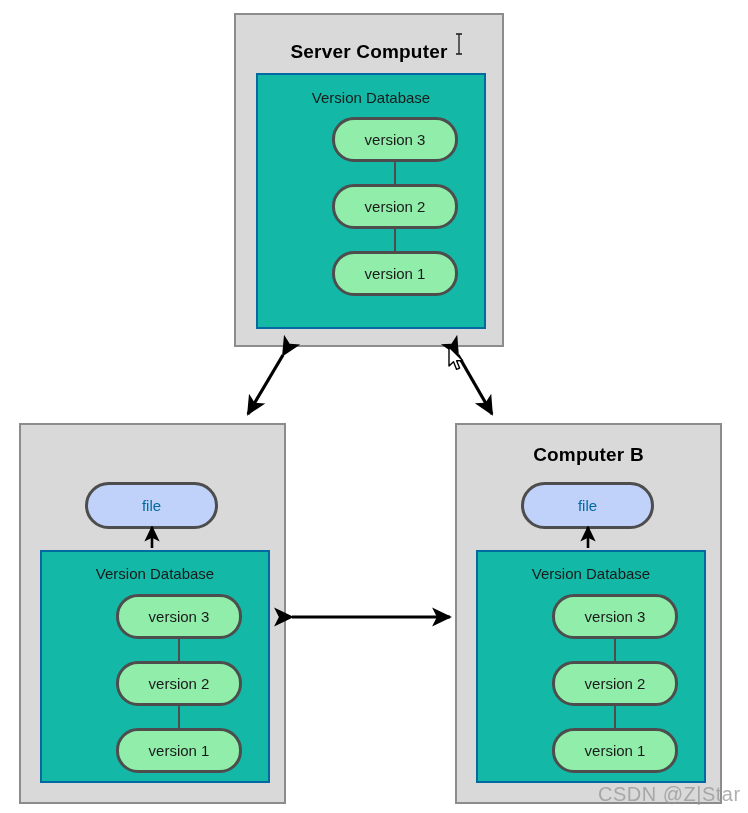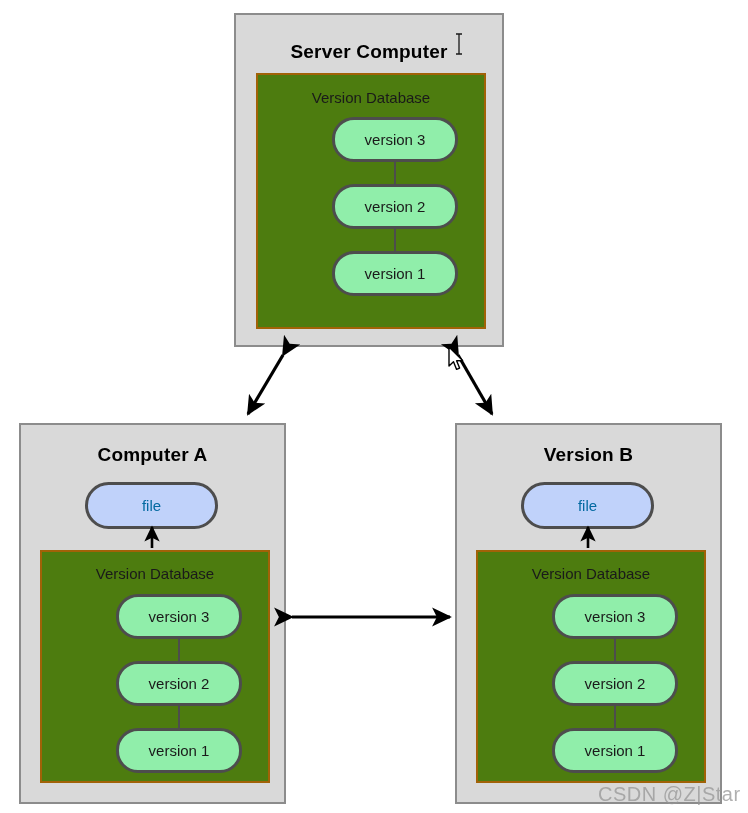--- a/index.html
+++ b/index.html
@@ -84,22 +84,22 @@
     justify-content: center;
     font-size: 15px;
     color: #0369a1;
     left: 64px;
     top: 57px;
   }
 
   
   .vdb-panel {
     position: absolute;
-    background: #4d7c0f;
-    border: 2px solid #a16207;
+    background: #14b8a6;
+    border: 2px solid #0369a1;
     box-sizing: border-box;
   }
   .vdb-title {
     position: absolute;
     left: 0;
     right: 0;
     text-align: center;
     font-size: 15px;
     color: #1a1a1a;
   }
@@ -212,38 +212,37 @@
         <div class="version-pill">version 3</div>
         <div class="version-link"></div>
         <div class="version-pill">version 2</div>
         <div class="version-link"></div>
         <div class="version-pill">version 1</div>
       </div>
     </div>
   </div>
 
   <div class="machine-panel" id="computer-a-panel">
-    <div class="machine-title">Computer A</div>
 
     <div class="file-pill">file</div>
 
     <div class="vdb-panel" id="computer-a-vdb">
       <div class="vdb-title">Version Database</div>
       <div class="version-stack">
         <div class="version-pill">version 3</div>
         <div class="version-link"></div>
         <div class="version-pill">version 2</div>
         <div class="version-link"></div>
         <div class="version-pill">version 1</div>
       </div>
     </div>
   </div>
 
   <div class="machine-panel" id="computer-b-panel">
-    <div class="machine-title">Version B</div>
+    <div class="machine-title">Computer B</div>
 
     <div class="file-pill">file</div>
 
     <div class="vdb-panel" id="computer-b-vdb">
       <div class="vdb-title">Version Database</div>
       <div class="version-stack">
         <div class="version-pill">version 3</div>
         <div class="version-link"></div>
         <div class="version-pill">version 2</div>
         <div class="version-link"></div>

